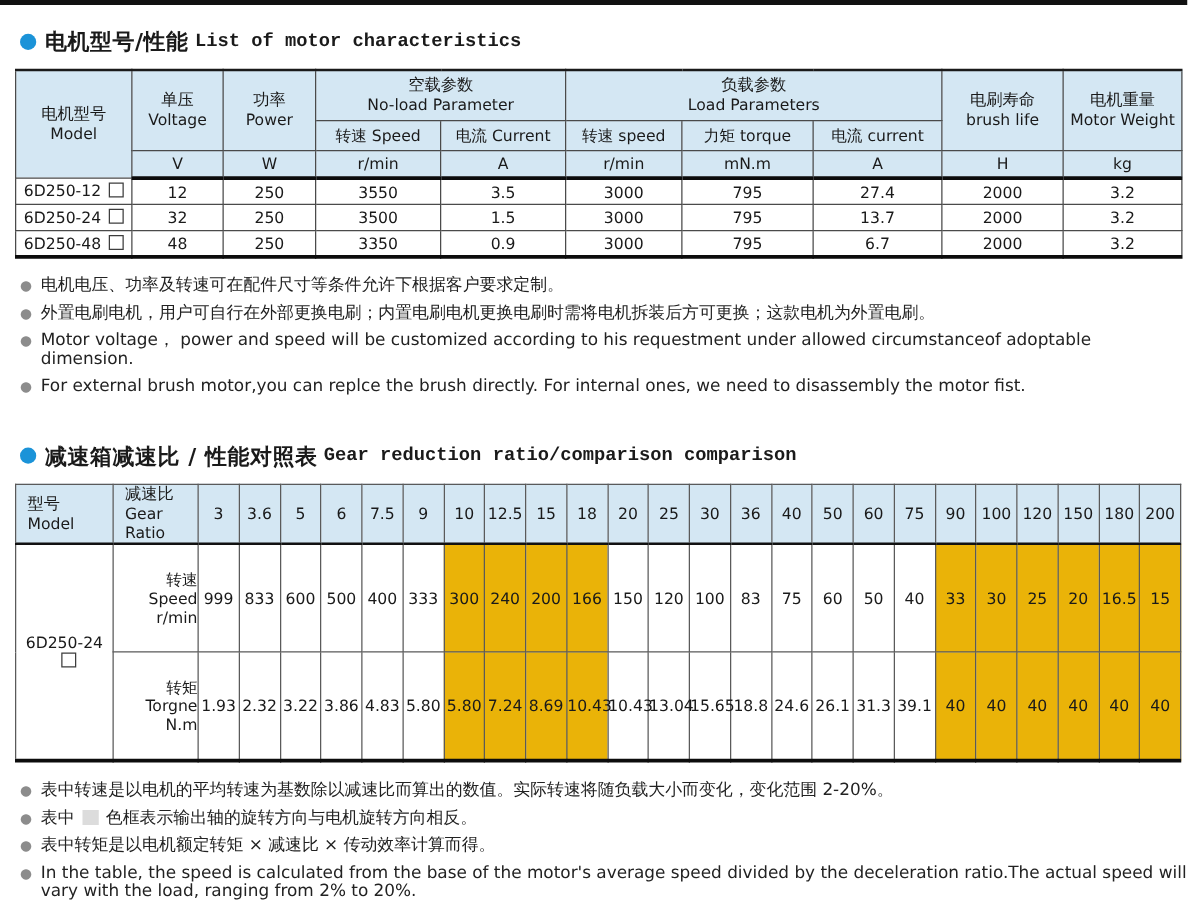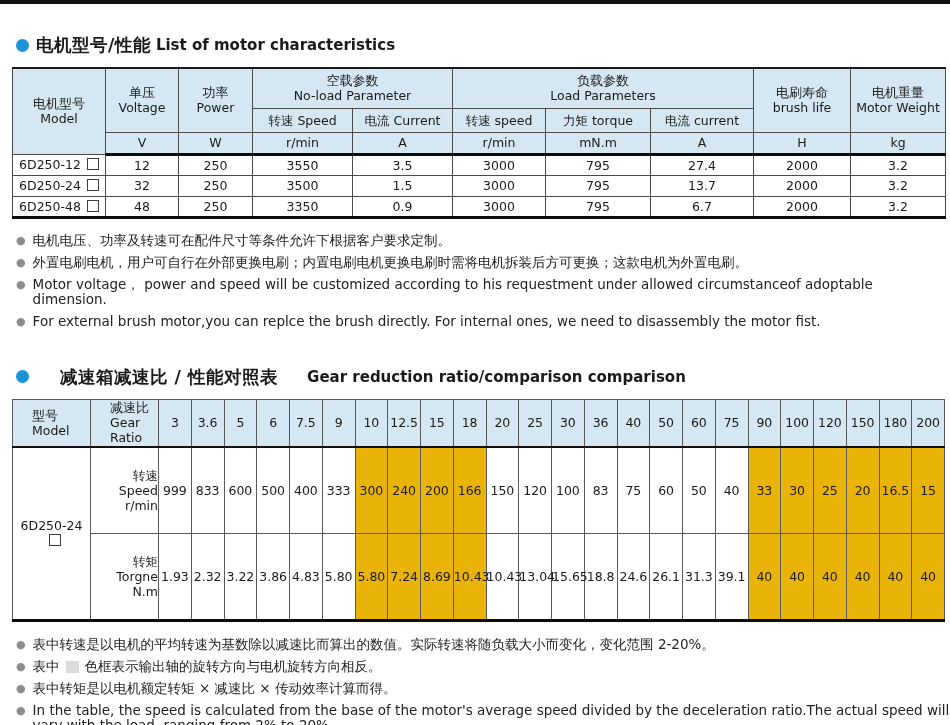--- a/index.html
+++ b/index.html
@@ -1,24 +1,24 @@
 <!DOCTYPE html>
 <html><head>
 <meta charset="utf-8">
 <style>
   html,body{margin:0;padding:0;}
   body{
     width:950px;height:725px;background:#ffffff;overflow:hidden;position:relative;
     font-family:"DejaVu Sans","Liberation Sans",sans-serif;color:#1a1a1a;
   }
   .topbar{width:100%;height:4px;background:#111;}
-  .section-title{display:flex;align-items:center;margin:29px 0 10px 16px;height:24px;}
+  .section-title{display:flex;align-items:center;margin:17px 0 10px 16px;height:24px;}
   .bullet{width:13px;height:13px;border-radius:50%;background:#1b93d8;flex:none;margin-right:7px;}
   .title-cn{font-size:17.5px;font-weight:bold;letter-spacing:0.5px;}
-  .title-en{font-size:15px;font-weight:bold;margin-left:5px;}
+  .title-en{font-size:15px;font-weight:bold;margin-left:5px;font-family:Liberation Mono, monospace;}
 
   table{border-collapse:collapse;margin-left:12px;width:933px;table-layout:fixed;}
   th,td{padding:0;font-weight:normal;text-align:center;vertical-align:middle;}
 
   
   .t1{border-top:2px solid #1a1a1a;border-bottom:3px solid #0c0c0c;}
   .t1 th,.t1 td{border:1px solid #4a4a4a;font-size:12.5px;}
   .t1 thead th{background:#d4e7f3;line-height:15px;}
   .t1 .r-group{height:40px;}
   .t1 .r-sub{height:24px;}
@@ -27,33 +27,33 @@
   .t1 tbody tr{height:21px;}
   .cellcn{font-size:13px;}
   .cellen{font-size:12.5px;}
 
   .model-box{display:inline-block;width:10px;height:10px;border:1.5px solid #3d3d3d;margin-left:6px;vertical-align:-1px;background:#fff;}
 
   
   .t2{border-top:1.5px solid #333;border-bottom:3px solid #0c0c0c;margin-top:9px;}
   .t2 th,.t2 td{border:1px solid #5a5a5a;font-size:12.5px;}
   .t2 thead th{background:#d4e7f3;height:46px;border-bottom:2px solid #111;line-height:15px;}
-  .t2 thead th.lhead{text-align:left;padding-left:19px;margin-top:48px;}
+  .t2 thead th.lhead{text-align:left;padding-left:9px;margin-top:48px;}
   .t2 tbody tr{height:87px;}
   .t2 td.gray{background:#eab308;}
   .t2 .row-label{text-align:right;padding-left:10px;line-height:15px;}
   .t2 .model-cell{font-size:12.5px;}
 
   
   .notes{margin:14px 0 0 16px;}
   .notes2{margin-top:15px;}
   .note-line{display:flex;align-items:flex-start;font-size:13.5px;line-height:15px;margin-bottom:7px;color:#222;}
   .note-bullet{color:#8c8c8c;font-size:11px;margin-right:7px;line-height:15px;flex:none;}
   .inline-gray-box{display:inline-block;width:13px;height:12px;background:#dcdcdc;margin:0 6px;vertical-align:-2px;}
-  .title2{margin-top:36px;gap:24px;}
+  .title2{margin-top:36px;}
 </style>
 </head>
 <body>
 
 <div class="topbar"></div>
 
 <div class="section-title">
   <span class="bullet"></span>
   <span class="title-cn">电机型号/性能</span>
   <span class="title-en">List of motor characteristics</span>

